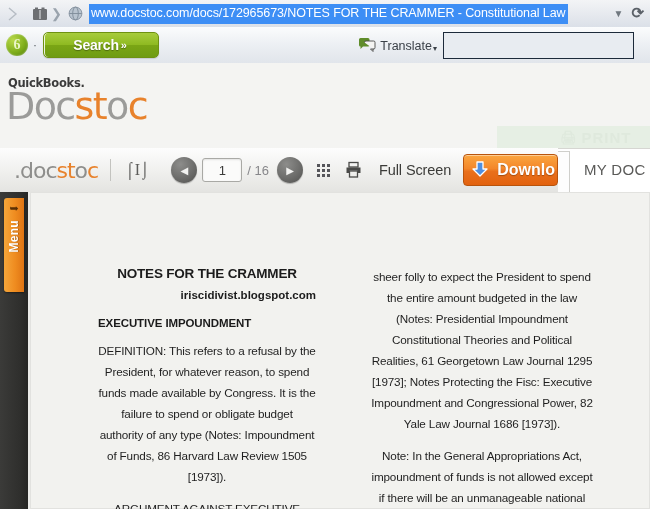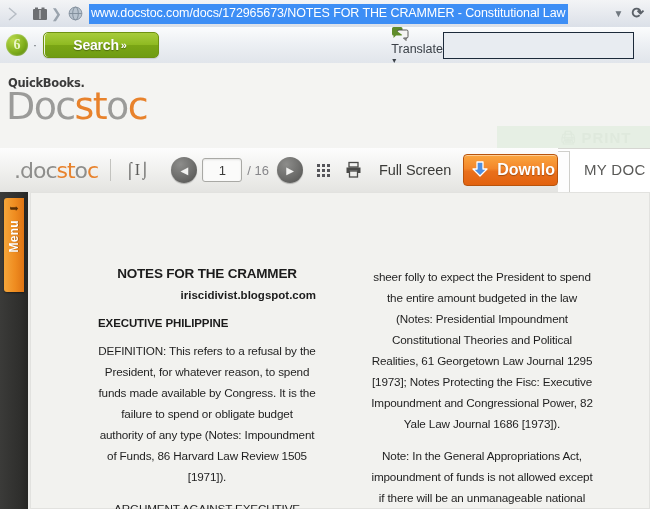--- a/index.html
+++ b/index.html
@@ -64,21 +64,21 @@
     border-radius:5px;border:1px solid #6e9212;
     background:linear-gradient(to bottom,#a7cc3c 0%,#8fba22 48%,#7aa515 52%,#6f9c12 100%);
     color:#ffffff;font-size:14px;font-weight:bold;
     display:flex;align-items:center;justify-content:center;
     text-shadow:0 1px 1px rgba(0,0,0,.35);
     box-shadow:inset 1px 0 0 rgba(255,255,255,.85),0 1px 1px rgba(0,0,0,.12);
     letter-spacing:-.2px;
   }
   .searchbtn .chevs{font-size:11px;margin-left:2px;}
   .spacer{flex:1 1 auto;}
-  .translate-grp{display:flex;align-items:flex-start;flex-direction:column;}
+  .translate-grp{display:flex;align-items:flex-end;}
   .tr-ico{width:18px;height:16px;margin-right:4px;display:block;}
   .tr-label{font-size:12.5px;color:#3b4148;}
   .tr-caret{font-size:8px;color:#3b4148;margin:0 6px 0 1px;}
   .tr-input{
     width:185px;height:23px;background:#e8ecf1;
     border:1px solid #1c2a3a;margin-right:16px;
   }
 
   
   .site-header{
@@ -366,22 +366,22 @@
       <span class="mt-ico">➥</span>
       <span class="mt-label">Menu</span>
     </div>
 
     <div class="doc-page">
       <div class="doc-cols">
 
         <div class="col col-left">
           <div class="doc-title">NOTES FOR THE CRAMMER</div>
           <div class="doc-sub s2">iriscidivist.blogspot.com</div>
-          <div class="h-run">EXECUTIVE PHILIPPINE</div>
-          <div class="para">DEFINITION: This refers to a refusal by the President, for whatever reason, to spend funds made available by Congress. It is the failure to spend or obligate budget authority of any type (Notes: Impoundment of Funds, 86 Harvard Law Review 1505 [1971]).</div>
+          <div class="h-run">EXECUTIVE IMPOUNDMENT</div>
+          <div class="para">DEFINITION: This refers to a refusal by the President, for whatever reason, to spend funds made available by Congress. It is the failure to spend or obligate budget authority of any type (Notes: Impoundment of Funds, 86 Harvard Law Review 1505 [1973]).</div>
           <div class="para">ARGUMENT AGAINST EXECUTIVE IMPOUNDMENT: Those who deny to the</div>
         </div>
 
         <div class="col col-right">
           <div class="para first">sheer folly to expect the President to spend the entire amount budgeted in the law (Notes: Presidential Impoundment  Constitutional Theories and Political Realities, 61 Georgetown Law Journal 1295 [1973]; Notes Protecting the Fisc: Executive Impoundment and Congressional Power, 82 Yale Law Journal 1686 [1973]).</div>
           <div class="para">Note: In the General Appropriations Act, impoundment of funds is not allowed except if there will  be an unmanageable national government budget deficit.</div>
           <div class="h-run">PHILIPPINE BUDGET PROCESS</div>
 
         </div>
 

